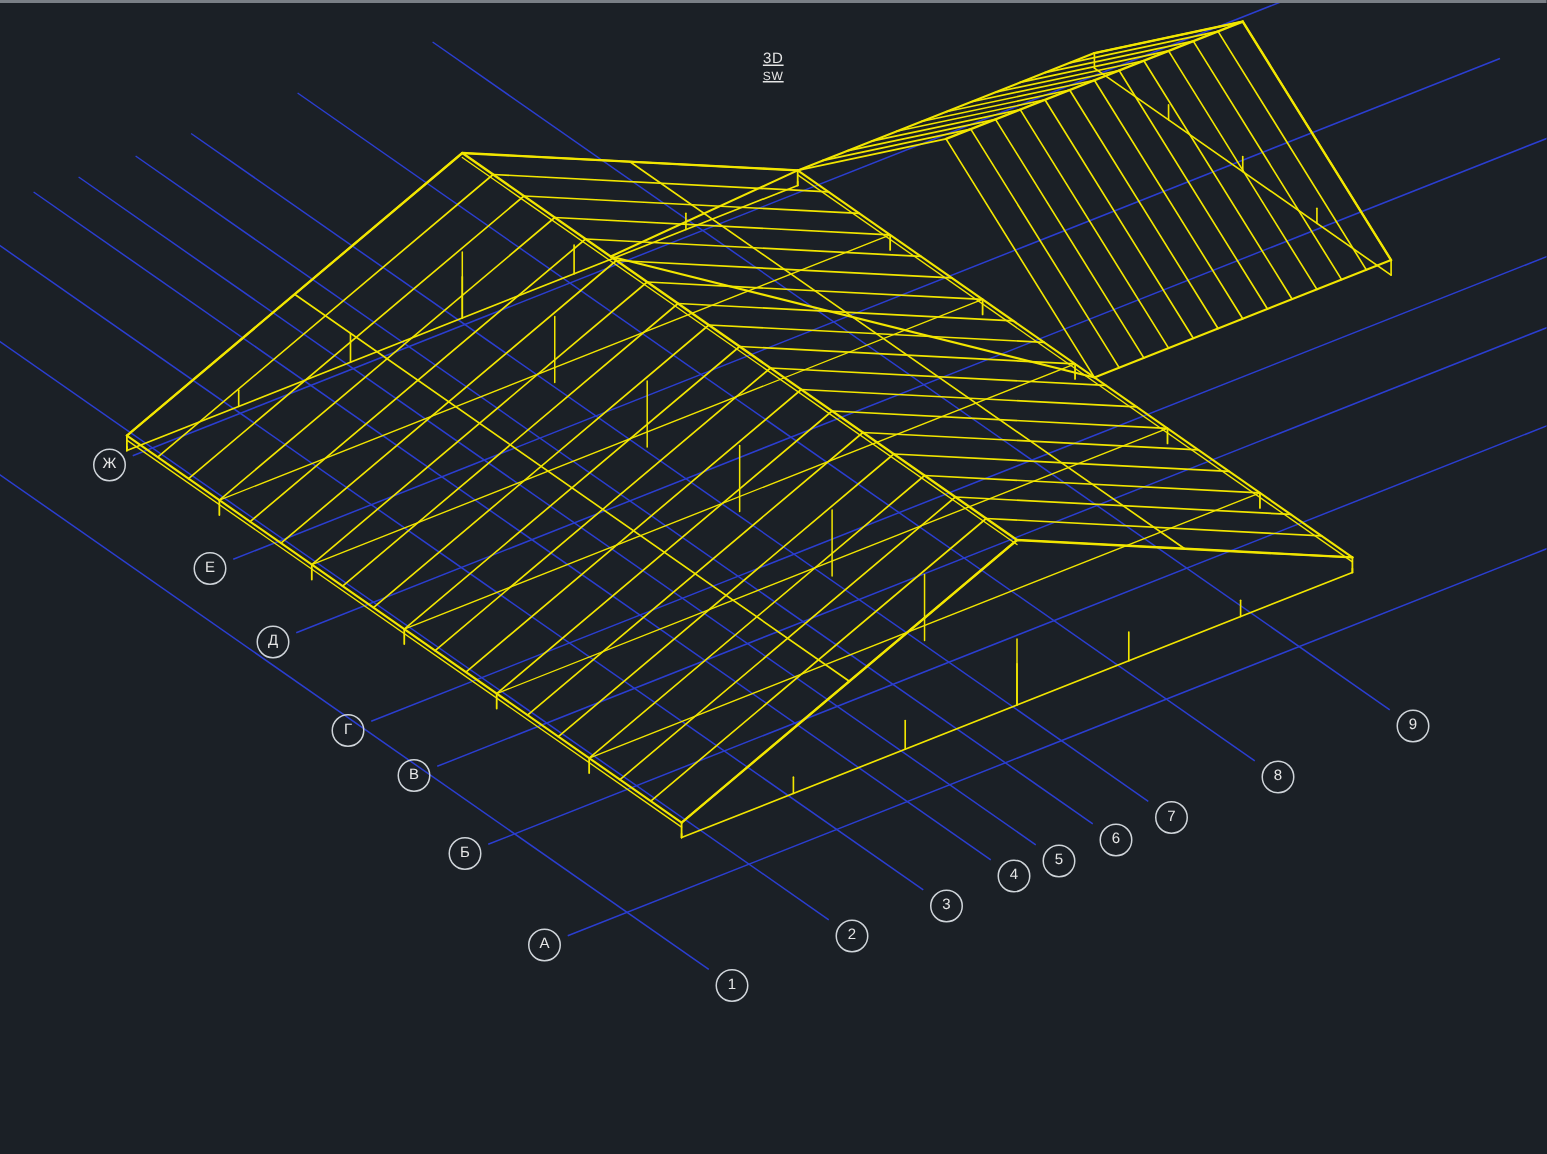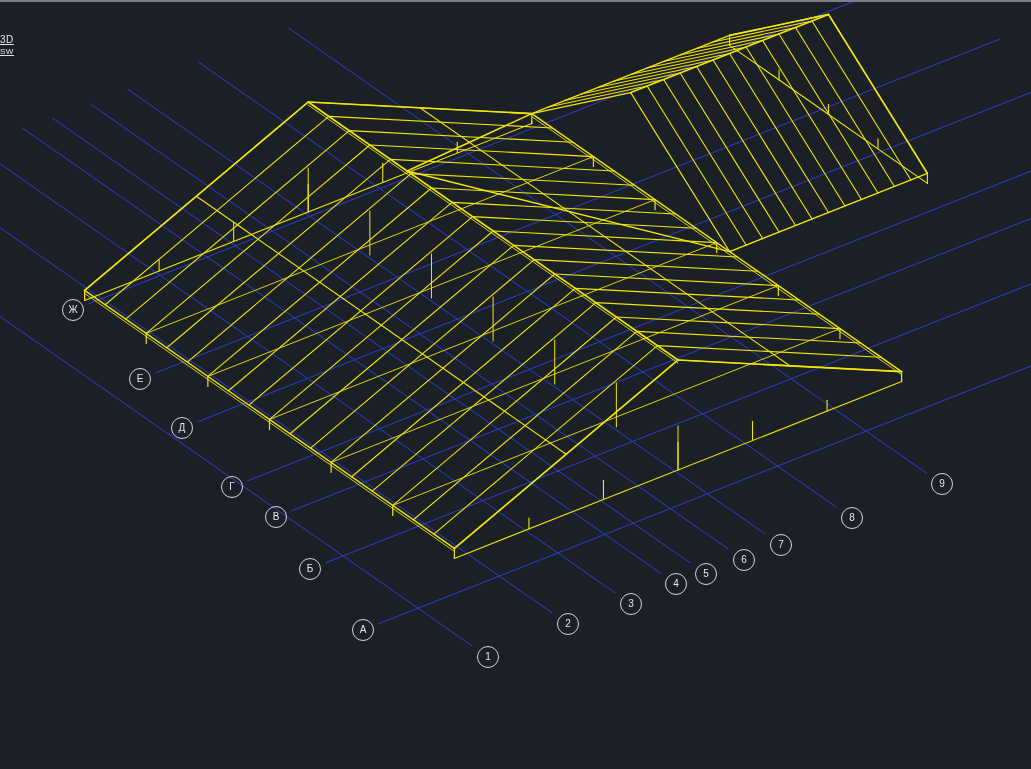--- a/index.html
+++ b/index.html
@@ -17,21 +17,21 @@
     position: absolute;
     top: 0; left: 0; right: 0;
     height: 2px;
     background: #7a7f86;
   }
 
   .view-label {
     position: absolute;
     top: 34px;
     left: 0; right: 0;
-    text-align: left;
+    text-align: center;
     font-size: 10px;
     letter-spacing: 0.5px;
     color: #e6e6e6;
     pointer-events: none;
     line-height: 1.1;
     text-decoration: underline;
   }
   .view-label .sub { font-size: 8px; }
 
   .stage {

